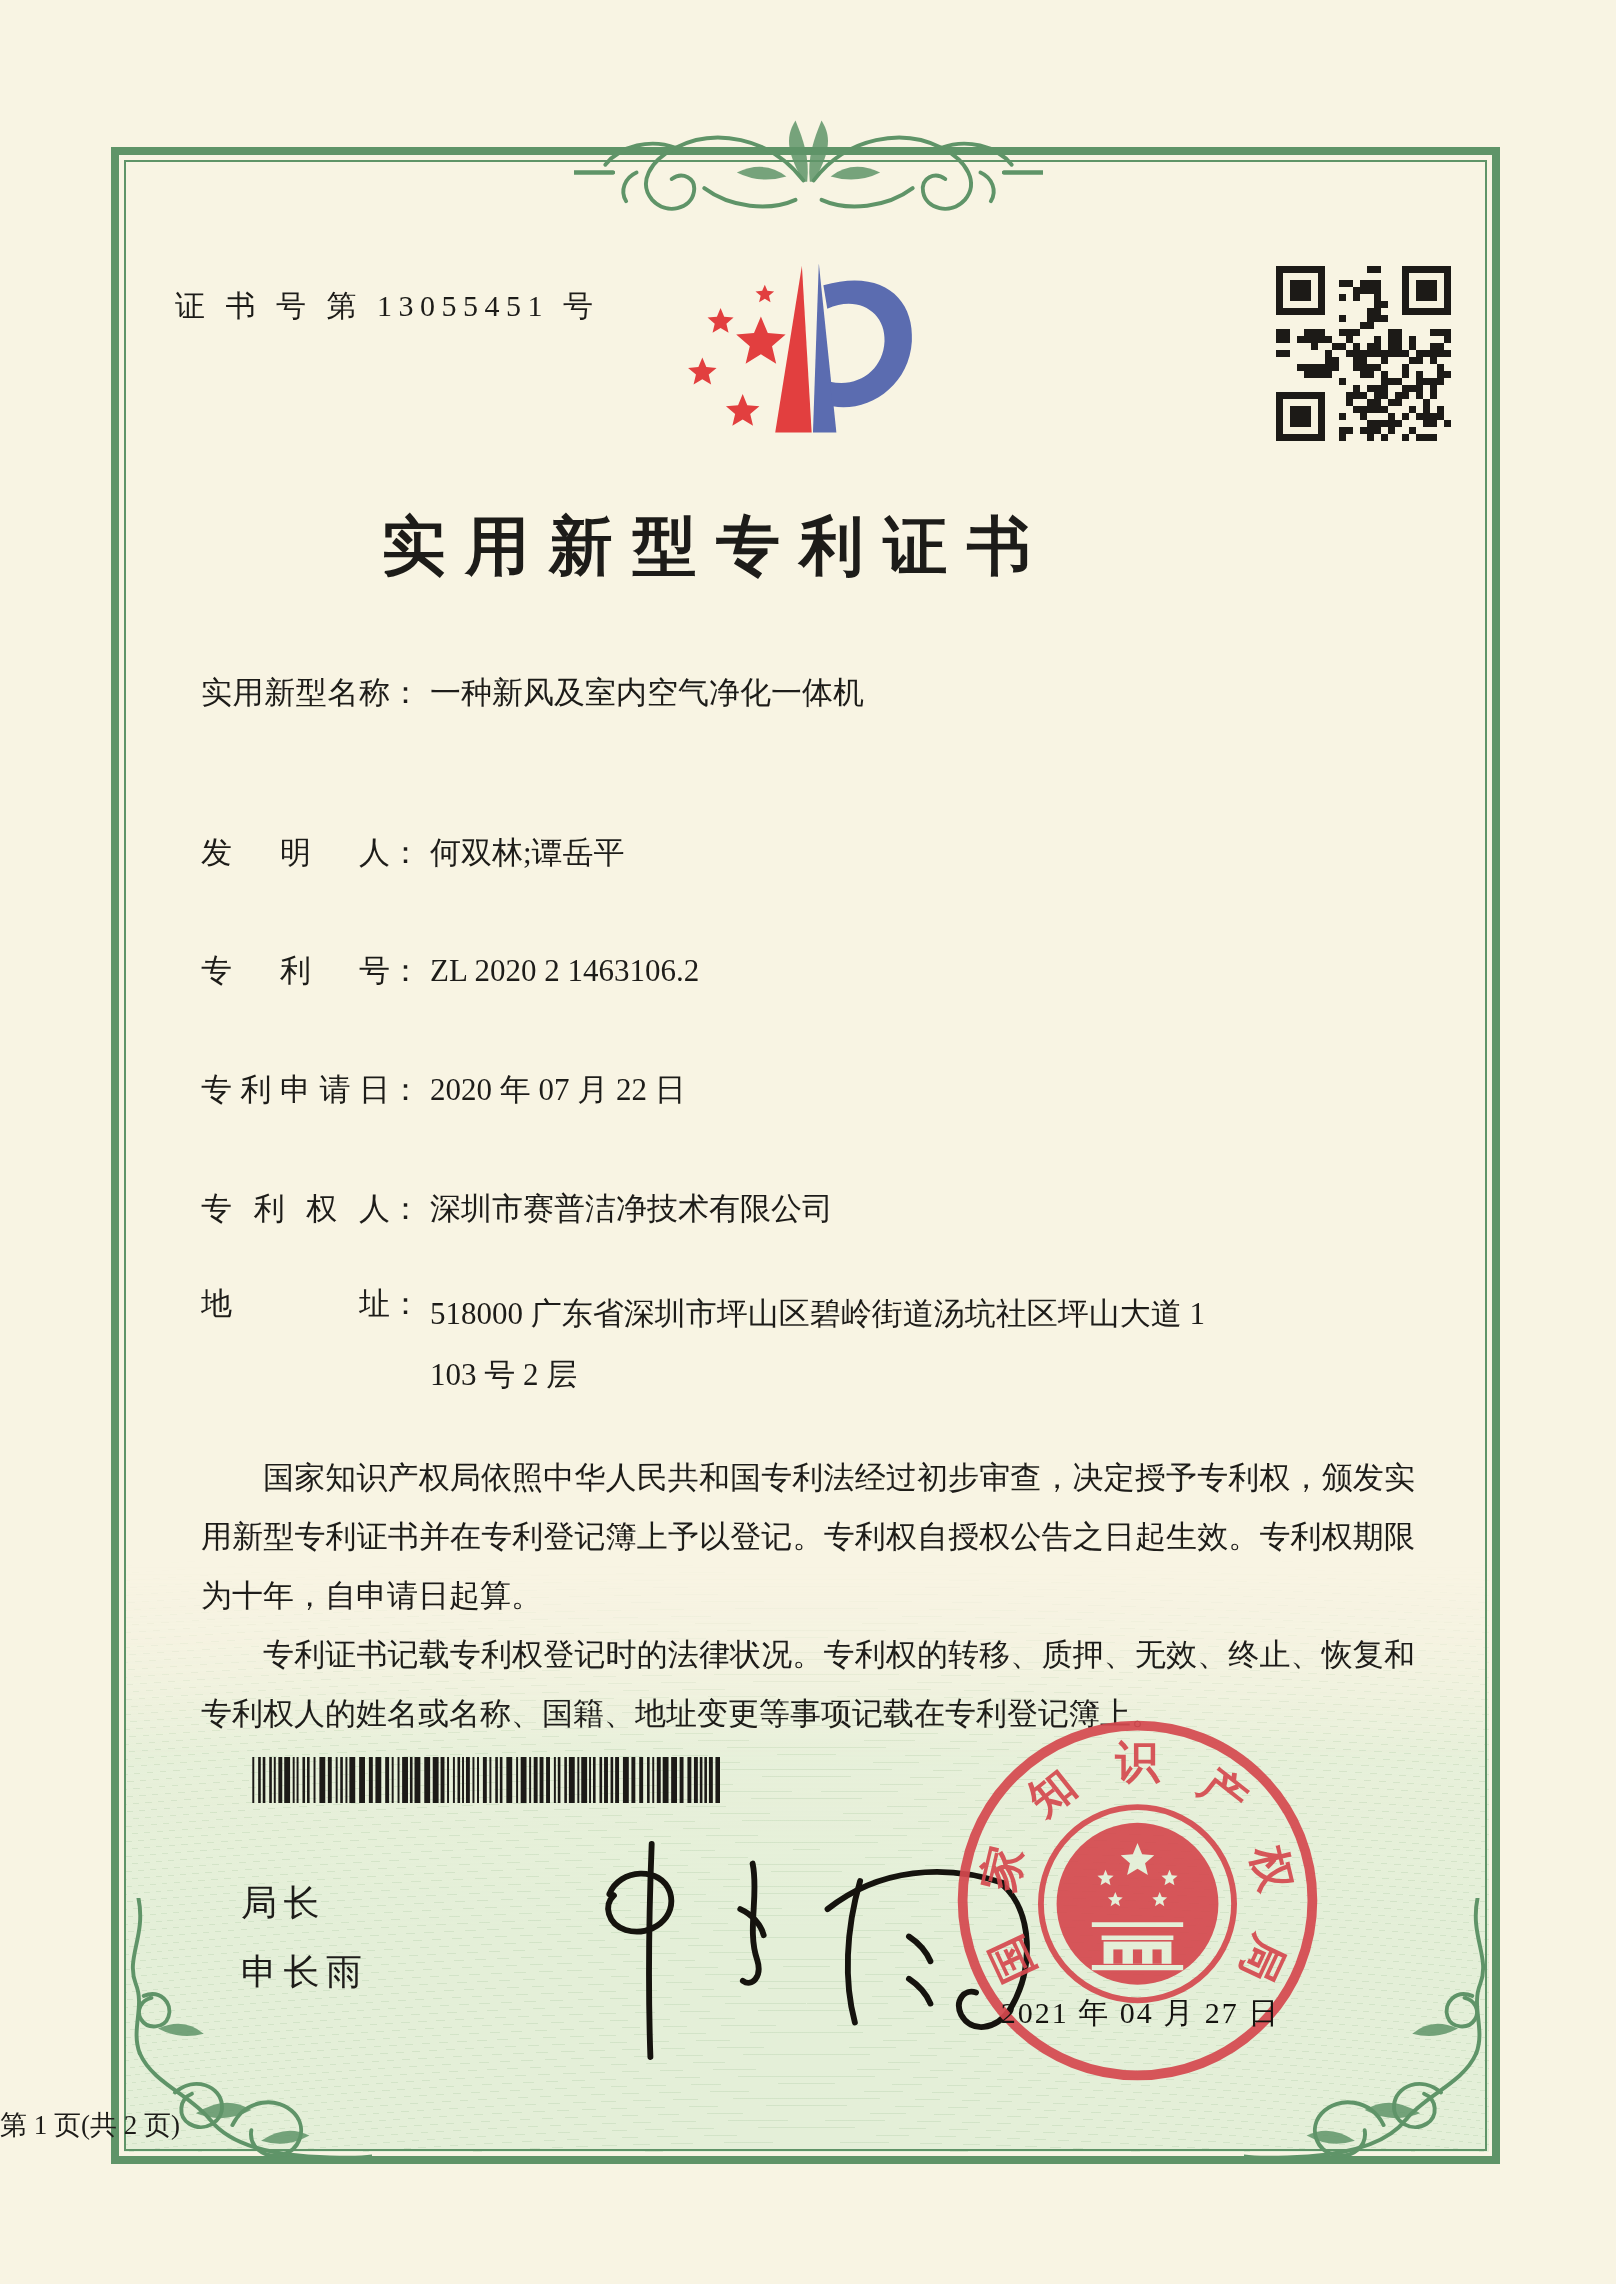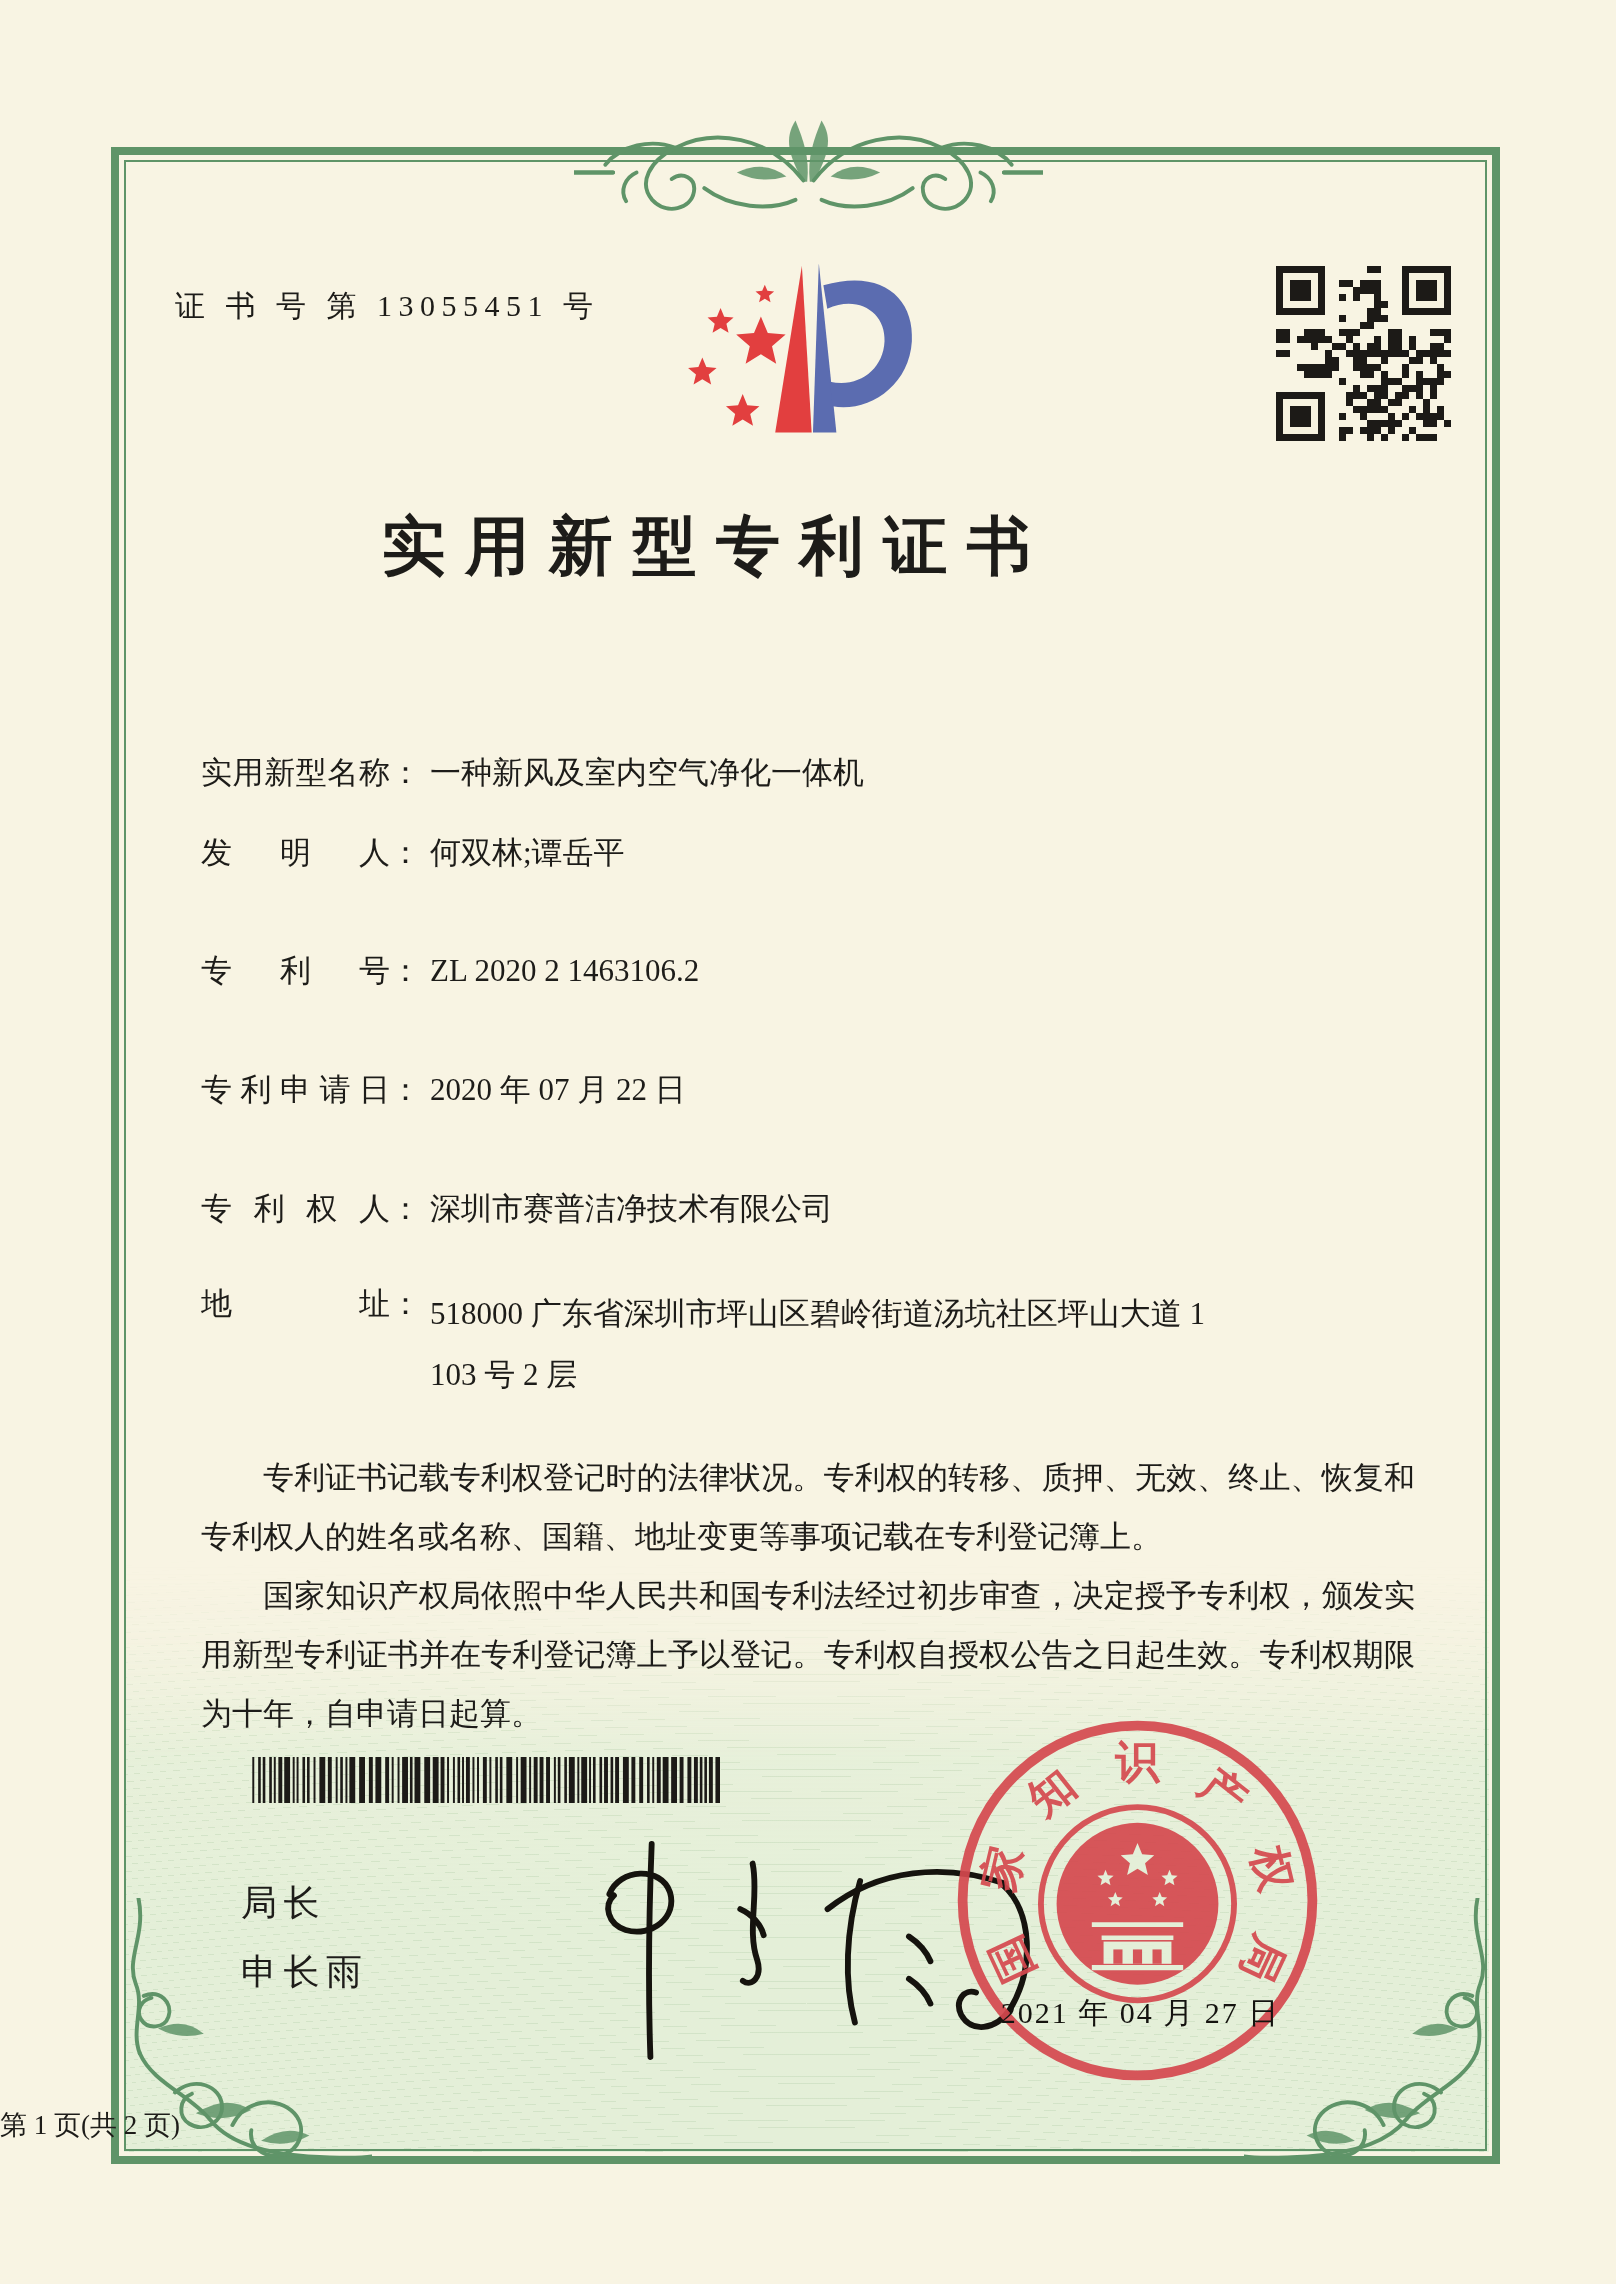--- a/index.html
+++ b/index.html
@@ -305,42 +305,42 @@
       <rect x="130" y="240" width="10" height="10" fill="#1c1a17"></rect>
       <rect x="150" y="240" width="10" height="10" fill="#1c1a17"></rect>
       <rect x="180" y="240" width="10" height="10" fill="#1c1a17"></rect>
       <rect x="200" y="240" width="10" height="10" fill="#1c1a17"></rect>
       <rect x="210" y="240" width="10" height="10" fill="#1c1a17"></rect>
       <rect x="220" y="240" width="10" height="10" fill="#1c1a17"></rect>
     </svg>
 
   <div class="title">实用新型专利证书</div>
 
-  <div class="row" style="top:752px">
+  <div class="row" style="top:672px">
     <span class="flabel">实用新型名称</span><span>：</span><span class="fvalue">一种新风及室内空气净化一体机</span>
   </div>
   <div class="row" style="top:832px">
     <span class="flabel">发明人</span><span>：</span><span class="fvalue">何双林;谭岳平</span>
   </div>
   <div class="row" style="top:950px">
     <span class="flabel">专利号</span><span>：</span><span class="fvalue">ZL 2020 2 1463106.2</span>
   </div>
   <div class="row" style="top:1069px">
     <span class="flabel">专利申请日</span><span>：</span><span class="fvalue">2020 年 07 月 22 日</span>
   </div>
   <div class="row" style="top:1188px">
     <span class="flabel">专利权人</span><span>：</span><span class="fvalue">深圳市赛普洁净技术有限公司</span>
   </div>
   <div class="row" style="top:1283px">
     <span class="flabel">地址</span><span>：</span><span class="addrlines"><span>518000 广东省深圳市坪山区碧岭街道汤坑社区坪山大道 1</span><br><span>103 号 2 层</span></span>
   </div>
 
   <div class="paras">
+    <p>国家知识产权局依照中华人民共和国专利法经过初步审查，决定授予专利权，颁发实用新型专利证书并在专利登记簿上予以登记。专利权自授权公告之日起生效。专利权期限为十年，自申请日起算。</p>
     <p>专利证书记载专利权登记时的法律状况。专利权的转移、质押、无效、终止、恢复和专利权人的姓名或名称、国籍、地址变更等事项记载在专利登记簿上。</p>
-    <p>国家知识产权局依照中华人民共和国专利法经过初步审查，决定授予专利权，颁发实用新型专利证书并在专利登记簿上予以登记。专利权自授权公告之日起生效。专利权期限为十年，自申请日起算。</p>
   </div>
 
   <svg id="barcode" class="svgbox" viewBox="0 0 720 70" preserveAspectRatio="none">
       <rect x="2" y="0" width="3" height="70" fill="#1c1a17"></rect>
       <rect x="11" y="0" width="4" height="70" fill="#1c1a17"></rect>
       <rect x="18" y="0" width="4" height="70" fill="#1c1a17"></rect>
       <rect x="28" y="0" width="4" height="70" fill="#1c1a17"></rect>
       <rect x="35" y="0" width="3" height="70" fill="#1c1a17"></rect>
       <rect x="42" y="0" width="6" height="70" fill="#1c1a17"></rect>
       <rect x="51" y="0" width="9" height="70" fill="#1c1a17"></rect>

